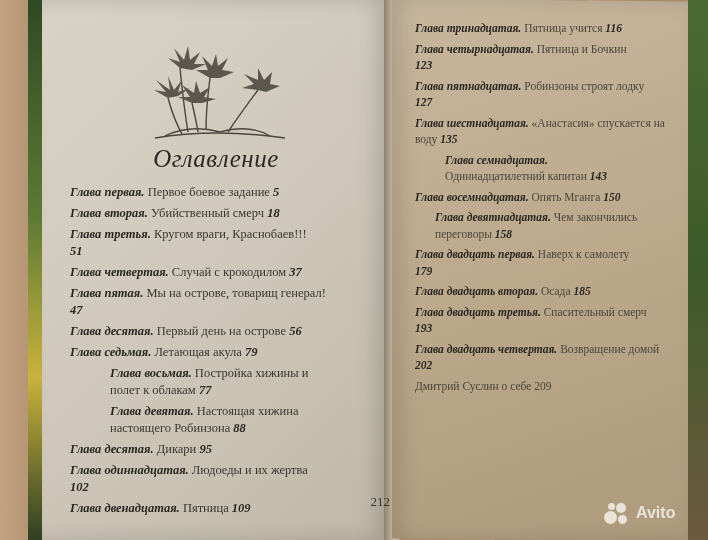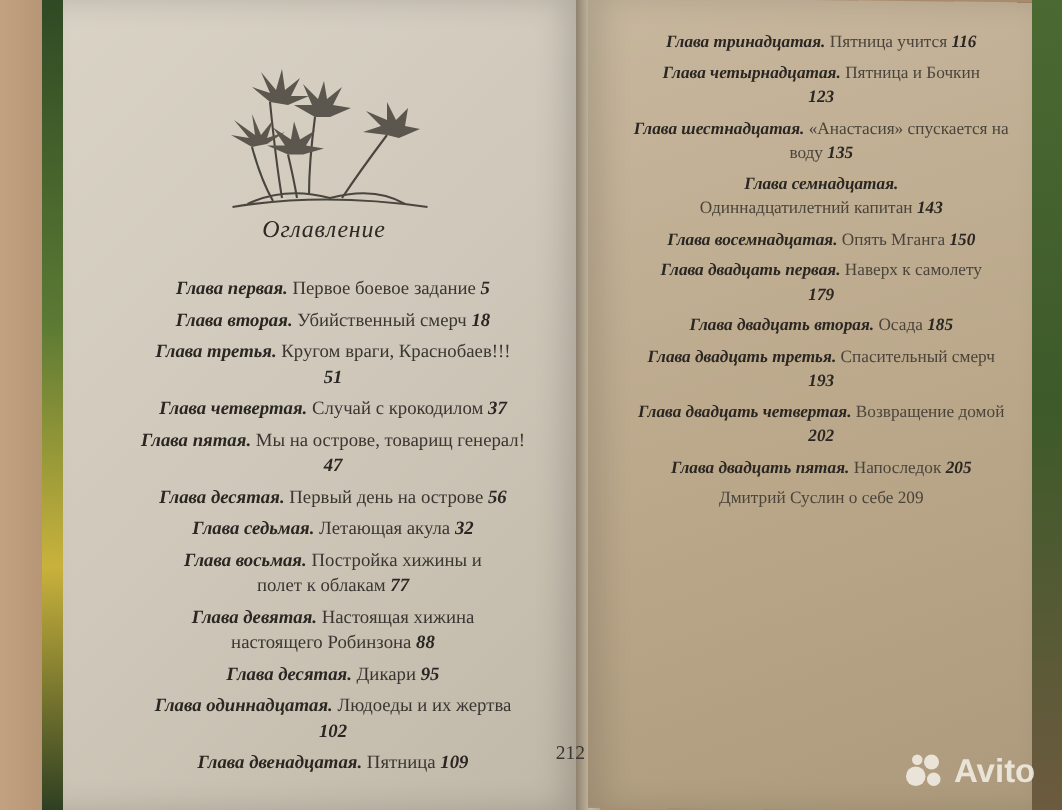--- a/index.html
+++ b/index.html
@@ -4,30 +4,30 @@
 <style>
   html,body{margin:0;padding:0;}
   body{width:708px;height:540px;overflow:hidden;background:#b79a7a;position:relative;font-family:"Liberation Serif","DejaVu Serif",serif;}
   .table-bg{position:absolute;inset:0;background:linear-gradient(90deg,#c3a282 0%,#b08f70 6%,#a88a6c 100%);}
   .cover-left{position:absolute;left:28px;top:0;width:16px;height:540px;background:linear-gradient(180deg,#2f4a24 0%,#5c7a34 40%,#c9b23c 70%,#2e3f22 100%);}
   .left-page{position:absolute;left:42px;top:0;width:348px;height:540px;background:linear-gradient(135deg,#d9d3c6 0%,#cfc8ba 50%,#bfb7a7 100%);box-shadow:inset -14px 0 20px rgba(0,0,0,0.15);}
   .gutter{position:absolute;left:384px;top:0;width:16px;height:540px;background:linear-gradient(90deg,#8e826f,#c6b9a3 60%,#b2a48d);}
   .right-page{position:absolute;left:392px;top:0;width:296px;height:540px;background:linear-gradient(160deg,#c7b79e 0%,#bca98c 50%,#ad9a7c 100%);transform:skewY(0.6deg);box-shadow:inset 10px 0 20px rgba(0,0,0,0.12);}
   .cover-right{position:absolute;left:688px;top:0;width:20px;height:540px;background:linear-gradient(180deg,#4b6a32,#3d5a2a 50%,#6d5a3f 100%);}
   .palm{position:absolute;left:140px;top:28px;width:150px;height:112px;}
-  .toc-title{position:absolute;left:42px;top:145px;width:348px;text-align:center;font-style:italic;font-size:16px;color:#2d2a26;letter-spacing:0.5px;font-family:"Liberation Serif",serif;}
-  .toc{position:absolute;text-align:center;color:#3a3631;font-size:12.5px;line-height:17px;}
+  .toc-title{position:absolute;left:42px;top:145px;width:348px;text-align:center;font-style:italic;font-size:25px;color:#2d2a26;letter-spacing:0.5px;font-family:"Liberation Serif",serif;}
+  .toc{position:absolute;text-align:left;color:#3a3631;font-size:12.5px;line-height:17px;}
   .toc-left{left:70px;top:184px;width:304px;}
   .toc-right{left:415px;top:20px;width:265px;color:#4a443b;font-size:11.5px;line-height:16.5px;}
   .entry{margin-bottom:4px;}
   .ch{font-style:italic;font-weight:bold;color:#2a2622;}
   .pg{font-style:italic;font-weight:bold;color:#2a2622;}
   .author{}
   .folio{position:absolute;left:42px;top:494px;width:348px;text-align:right;font-size:13px;color:#3a3631;}
-  .watermark{position:absolute;left:604px;top:501px;display:flex;gap:4px;color:rgba(245,240,232,0.85);font-family:"Liberation Sans",sans-serif;font-weight:bold;font-size:22px;}
+  .watermark{position:absolute;left:604px;top:501px;display:flex;align-items:center;gap:4px;color:rgba(245,240,232,0.85);font-family:"Liberation Sans",sans-serif;font-weight:bold;font-size:16px;}
   .wm-dots{position:relative;width:28px;height:24px;}
   .wm-dots span{position:absolute;border-radius:50%;background:rgba(245,240,232,0.85);}
 </style>
 </head>
 <body>
 
 <div class="table-bg"></div>
 <div class="cover-left"></div>
 <div class="left-page"></div>
 <div class="gutter"></div>
@@ -55,41 +55,42 @@
 
 <div class="toc-title">Оглавление</div>
 
 <div class="toc toc-left">
   <div class="entry"><span class="ch">Глава первая.</span> <span>Первое боевое задание</span> <span class="pg">5</span></div>
   <div class="entry"><span class="ch">Глава вторая.</span> <span>Убийственный смерч</span> <span class="pg">18</span></div>
   <div class="entry"><span class="ch">Глава третья.</span> <span>Кругом враги, Краснобаев!!!</span><br><span class="pg">51</span></div>
   <div class="entry"><span class="ch">Глава четвертая.</span> <span>Случай с крокодилом</span> <span class="pg">37</span></div>
   <div class="entry"><span class="ch">Глава пятая.</span> <span>Мы на острове, товарищ генерал!</span><br><span class="pg">47</span></div>
   <div class="entry"><span class="ch">Глава десятая.</span> <span>Первый день на острове</span> <span class="pg">56</span></div>
-  <div class="entry"><span class="ch">Глава седьмая.</span> <span>Летающая акула</span> <span class="pg">32</span></div>
+  <div class="entry"><span class="ch">Глава седьмая.</span> <span>Летающая акула</span> <span class="pg">79</span></div>
   <div class="entry" style="padding:0 40px;"><span class="ch">Глава восьмая.</span> <span>Постройка хижины и полет к облакам</span> <span class="pg">77</span></div>
   <div class="entry" style="padding:0 40px;"><span class="ch">Глава девятая.</span> <span>Настоящая хижина настоящего Робинзона</span> <span class="pg">88</span></div>
   <div class="entry"><span class="ch">Глава десятая.</span> <span>Дикари</span> <span class="pg">95</span></div>
   <div class="entry"><span class="ch">Глава одиннадцатая.</span> <span>Людоеды и их жертва</span><br><span class="pg">102</span></div>
   <div class="entry"><span class="ch">Глава двенадцатая.</span> <span>Пятница</span> <span class="pg">109</span></div>
 </div>
 
 <div class="folio">212</div>
 
 <div class="toc toc-right">
   <div class="entry"><span class="ch">Глава тринадцатая.</span> <span>Пятница учится</span> <span class="pg">116</span></div>
   <div class="entry"><span class="ch">Глава четырнадцатая.</span> <span>Пятница и Бочкин</span><br><span class="pg">123</span></div>
+  <div class="entry"><span class="ch">Глава пятнадцатая.</span> <span>Робинзоны строят лодку</span><br><span class="pg">127</span></div>
   <div class="entry"><span class="ch">Глава шестнадцатая.</span> <span>«Анастасия» спускается на воду</span> <span class="pg">135</span></div>
   <div class="entry" style="padding:0 30px;"><span class="ch">Глава семнадцатая.</span> <span>Одиннадцатилетний капитан</span> <span class="pg">143</span></div>
   <div class="entry"><span class="ch">Глава восемнадцатая.</span> <span>Опять Мганга</span> <span class="pg">150</span></div>
+  <div class="entry" style="padding:0 20px;"><span class="ch">Глава девятнадцатая.</span> <span>Чем закончились переговоры</span> <span class="pg">158</span></div>
   <div class="entry"><span class="ch">Глава двадцать первая.</span> <span>Наверх к самолету</span><br><span class="pg">179</span></div>
   <div class="entry"><span class="ch">Глава двадцать вторая.</span> <span>Осада</span> <span class="pg">185</span></div>
   <div class="entry"><span class="ch">Глава двадцать третья.</span> <span>Спасительный смерч</span><br><span class="pg">193</span></div>
   <div class="entry"><span class="ch">Глава двадцать четвертая.</span> <span>Возвращение домой</span><br><span class="pg">202</span></div>
-  <div class="entry"><span class="ch">Глава двадцать пятая.</span> <span>Напоследок</span> <span class="pg">205</span></div>
   <div class="entry author"><span>Дмитрий Суслин о себе</span> <span>209</span></div>
 </div>
 
 <div class="watermark">
   <div class="wm-dots">
     <span style="left:0;top:10px;width:13px;height:13px;"></span>
     <span style="left:12px;top:2px;width:10px;height:10px;"></span>
     <span style="left:14px;top:14px;width:9px;height:9px;"></span>
     <span style="left:4px;top:2px;width:7px;height:7px;"></span>
   </div>

